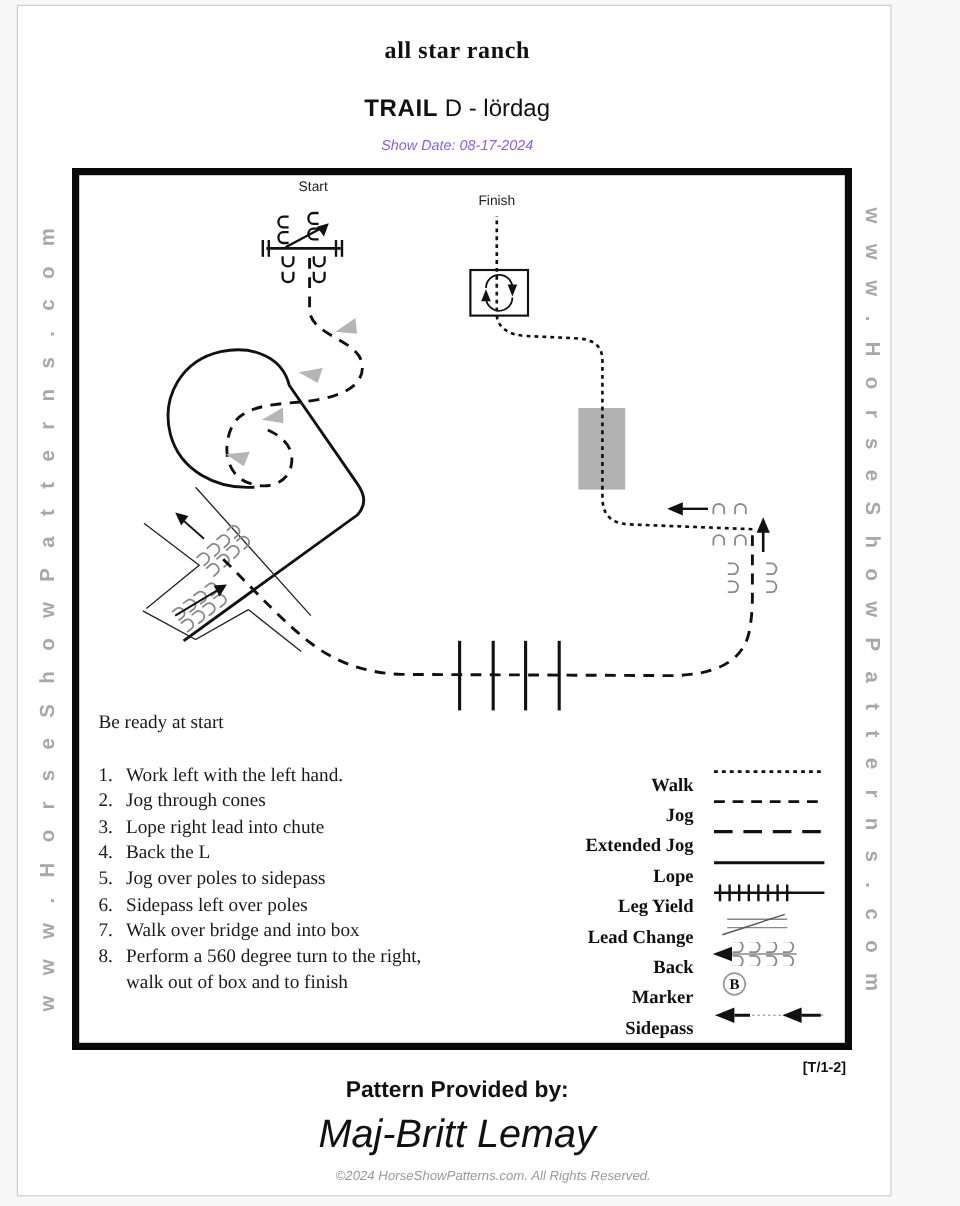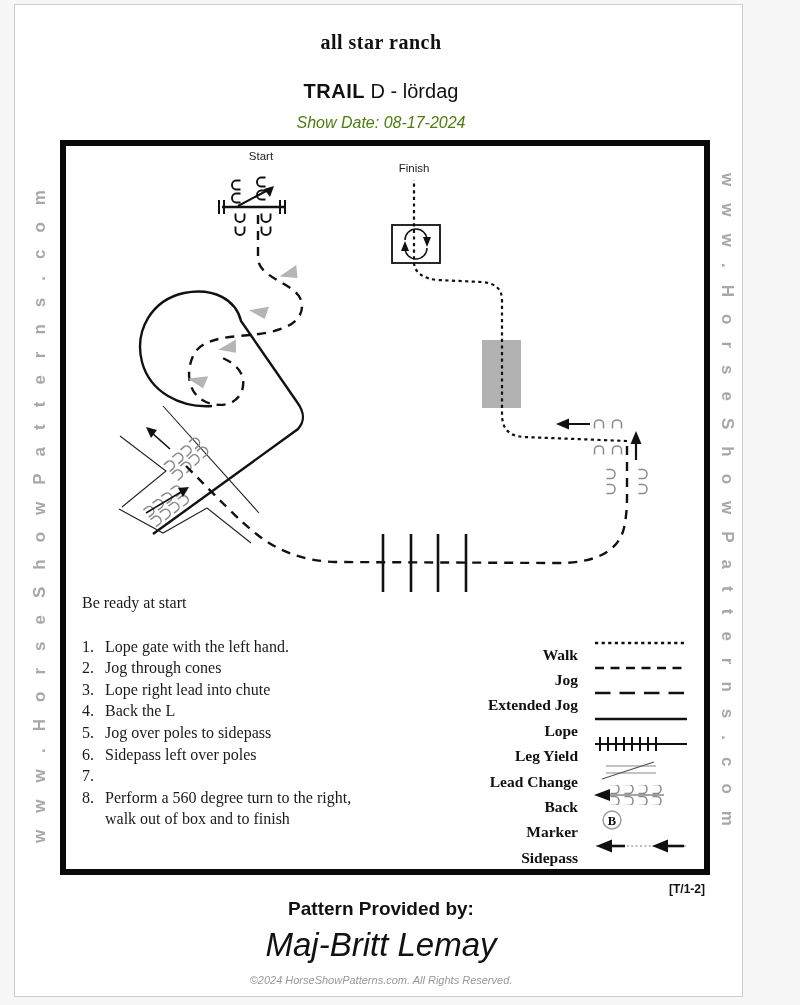--- a/index.html
+++ b/index.html
@@ -11,21 +11,21 @@
   }
   .doc{
     position:absolute;left:14px;top:4px;width:729px;height:993px;
     background:#ffffff;border:1px solid #ccc;box-sizing:border-box;
   }
   .abs{position:absolute;}
   .center-line{left:0;width:762px;text-align:center;}
   .title{top:31px;font-family:"Liberation Serif", serif;font-weight:bold;font-size:20px;letter-spacing:0.5px;}
   .subtitle{top:80px;font-size:20px;}
   .subtitle b{font-weight:bold;letter-spacing:0.5px;}
-  .showdate{top:114px;font-size:16px;font-style:italic;color:#4d7c0f;}
+  .showdate{top:114px;font-size:12px;font-style:italic;color:#8b5cf6;}
   .watermark{
     width:740px;height:22px;line-height:22px;text-align:center;
     font-weight:bold;font-size:17px;letter-spacing:17px;color:#a8a8a8;
     white-space:nowrap;
   }
   .wm-left{left:-330px;top:497px;transform:rotate(-90deg);}
   .wm-right{left:357px;top:497px;transform:rotate(90deg);}
   .pattern-box{
     left:60px;top:140px;width:650px;height:735px;box-sizing:border-box;
     border:6px solid #0a0a0a;background:#fff;
@@ -44,21 +44,21 @@
   .legend{left:440px;top:630px;width:260px;}
   .legend-row{display:flex;align-items:center;height:25.4px;}
   .legend-label{
     width:138px;flex:0 0 138px;text-align:right;
     font-family:"Liberation Serif", serif;font-weight:bold;font-size:15.5px;color:#111;margin-top:24px;
   }
   .legend-sym{margin-left:14px;width:100px;height:20px;flex:0 0 100px;}
   .code-tag{left:635px;top:882px;width:70px;text-align:right;font-weight:bold;font-size:12px;}
   .provided{top:898px;font-size:19px;font-weight:bold;}
   .provider{top:926px;font-size:33px;font-style:italic;}
-  .copyright{top:974px;font-size:11px;font-style:italic;color:#999;}
+  .copyright{top:974px;font-size:11px;font-style:italic;color:#999;padding-left:30px;}
   svg{display:block;}
 </style>
 </head>
 <body>
 
 <svg width="0" height="0" style="position:absolute" aria-hidden="true">
   <defs>
     <path id="hoof" d="M -4.5,3.5 L -4.5,-1 A 4.5,4 0 0 1 4.5,-1 L 4.5,3.5" fill="none"></path>
   </defs>
 </svg>
@@ -186,21 +186,21 @@
   </svg>
 </div>
 
 <div class="abs pat-label lbl-start">Start</div>
 <div class="abs pat-label lbl-finish">Finish</div>
 
 <div class="abs instructions">
   <div class="instr-intro">Be ready at start</div>
   <div class="instr-row">
       <span class="instr-num">1.</span>
-      <span class="instr-text">Lope gate with the left hand.</span>
+      <span class="instr-text">Work left with the left hand.</span>
     </div>
   <div class="instr-row">
       <span class="instr-num">2.</span>
       <span class="instr-text">Jog through cones</span>
     </div>
   <div class="instr-row">
       <span class="instr-num">3.</span>
       <span class="instr-text">Lope right lead into chute</span>
     </div>
   <div class="instr-row">
@@ -210,20 +210,21 @@
   <div class="instr-row">
       <span class="instr-num">5.</span>
       <span class="instr-text">Jog over poles to sidepass</span>
     </div>
   <div class="instr-row">
       <span class="instr-num">6.</span>
       <span class="instr-text">Sidepass left over poles</span>
     </div>
   <div class="instr-row">
       <span class="instr-num">7.</span>
+      <span class="instr-text">Walk over bridge and into box</span>
     </div>
   <div class="instr-row">
       <span class="instr-num">8.</span>
       <span class="instr-text">Perform a 560 degree turn to the right,
 walk out of box and to finish</span>
     </div>
 </div>
 
 <div class="abs legend">
   <div class="legend-row">

